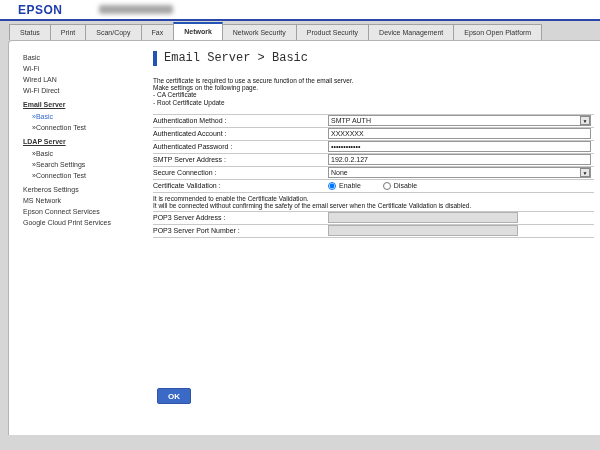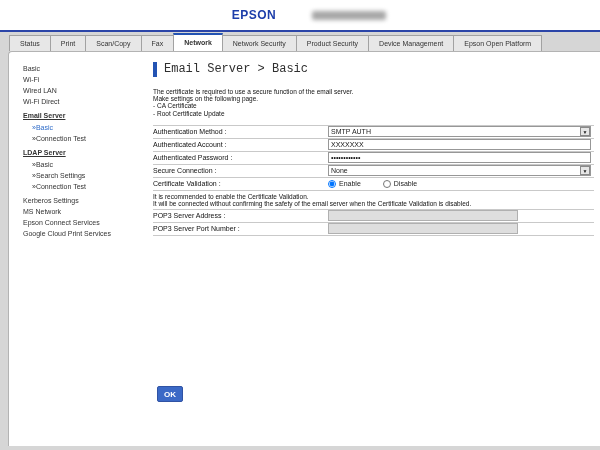--- a/index.html
+++ b/index.html
@@ -6,22 +6,22 @@
   html, body { width: 600px; height: 450px; overflow: hidden; }
   body {
     background: #d6d6d6;
     font-family: "Liberation Sans", sans-serif;
     color: #222;
     position: relative;
   }
 
   
   .header {
-    height: 32px; background: #fff; border-bottom: 2px solid #2b45a8;
-    display: flex; align-items: center; justify-content: center;
+    height: 21px; background: #fff; border-bottom: 2px solid #2b45a8;
+    display: flex; align-items: center;
   }
   .logo {
     margin-left: 18px; color: #1d3eaa; font-weight: bold;
     font-size: 12px; letter-spacing: 0.5px;
   }
   .model-blur {
     margin-left: 36px; width: 74px; height: 9px;
     background: #a7a7a7; border-radius: 2px; filter: blur(2px);
   }
 
@@ -90,21 +90,21 @@
 
   .radio-group { display: flex; align-items: center; font-size: 7px; }
   .radio-group input { width: 8px; height: 8px; margin: 0 3px 0 0; }
   .radio-opt { display: flex; align-items: center; cursor: pointer; }
   .radio-opt + .radio-opt { margin-left: 22px; }
 
   .note { font-size: 6.5px; line-height: 7px; padding: 2px 0; border-top: 1px solid #c9c9c9; color: #111; }
 
   .ok-row { margin-top: 147px; padding-left: 4px; }
   .ok-btn {
-    width: 26px; height: 16px; background: #3b69c6; border: 1px solid #3053a4;
+    width: 34px; height: 16px; background: #3b69c6; border: 1px solid #3053a4;
     border-radius: 2px; color: #fff; font-weight: bold; font-size: 8px;
     font-family: "Liberation Sans", sans-serif; cursor: pointer; line-height: 13px;
   }
 </style>
 </head>
 <body>
 
 <div class="header">
   <div class="logo">EPSON</div>
   <div class="model-blur"></div>
@@ -176,20 +176,26 @@
       </div>
 
       <div class="frow">
         <div class="flabel">Authenticated Password :</div>
         <div class="ffield">
           <input class="tbox" type="text" value="••••••••••••" style="">
         </div>
       </div>
 
 
+      <div class="frow">
+        <div class="flabel">SMTP Server Address :</div>
+        <div class="ffield">
+          <input class="tbox" type="text" value="192.0.2.127" style="">
+        </div>
+      </div>
 
 
       <div class="frow">
         <div class="flabel">Secure Connection :</div>
         <div class="ffield">
           <div class="selectbox">
             <span>None</span>
             <span class="selectarrow">▼</span>
           </div>
         </div>

